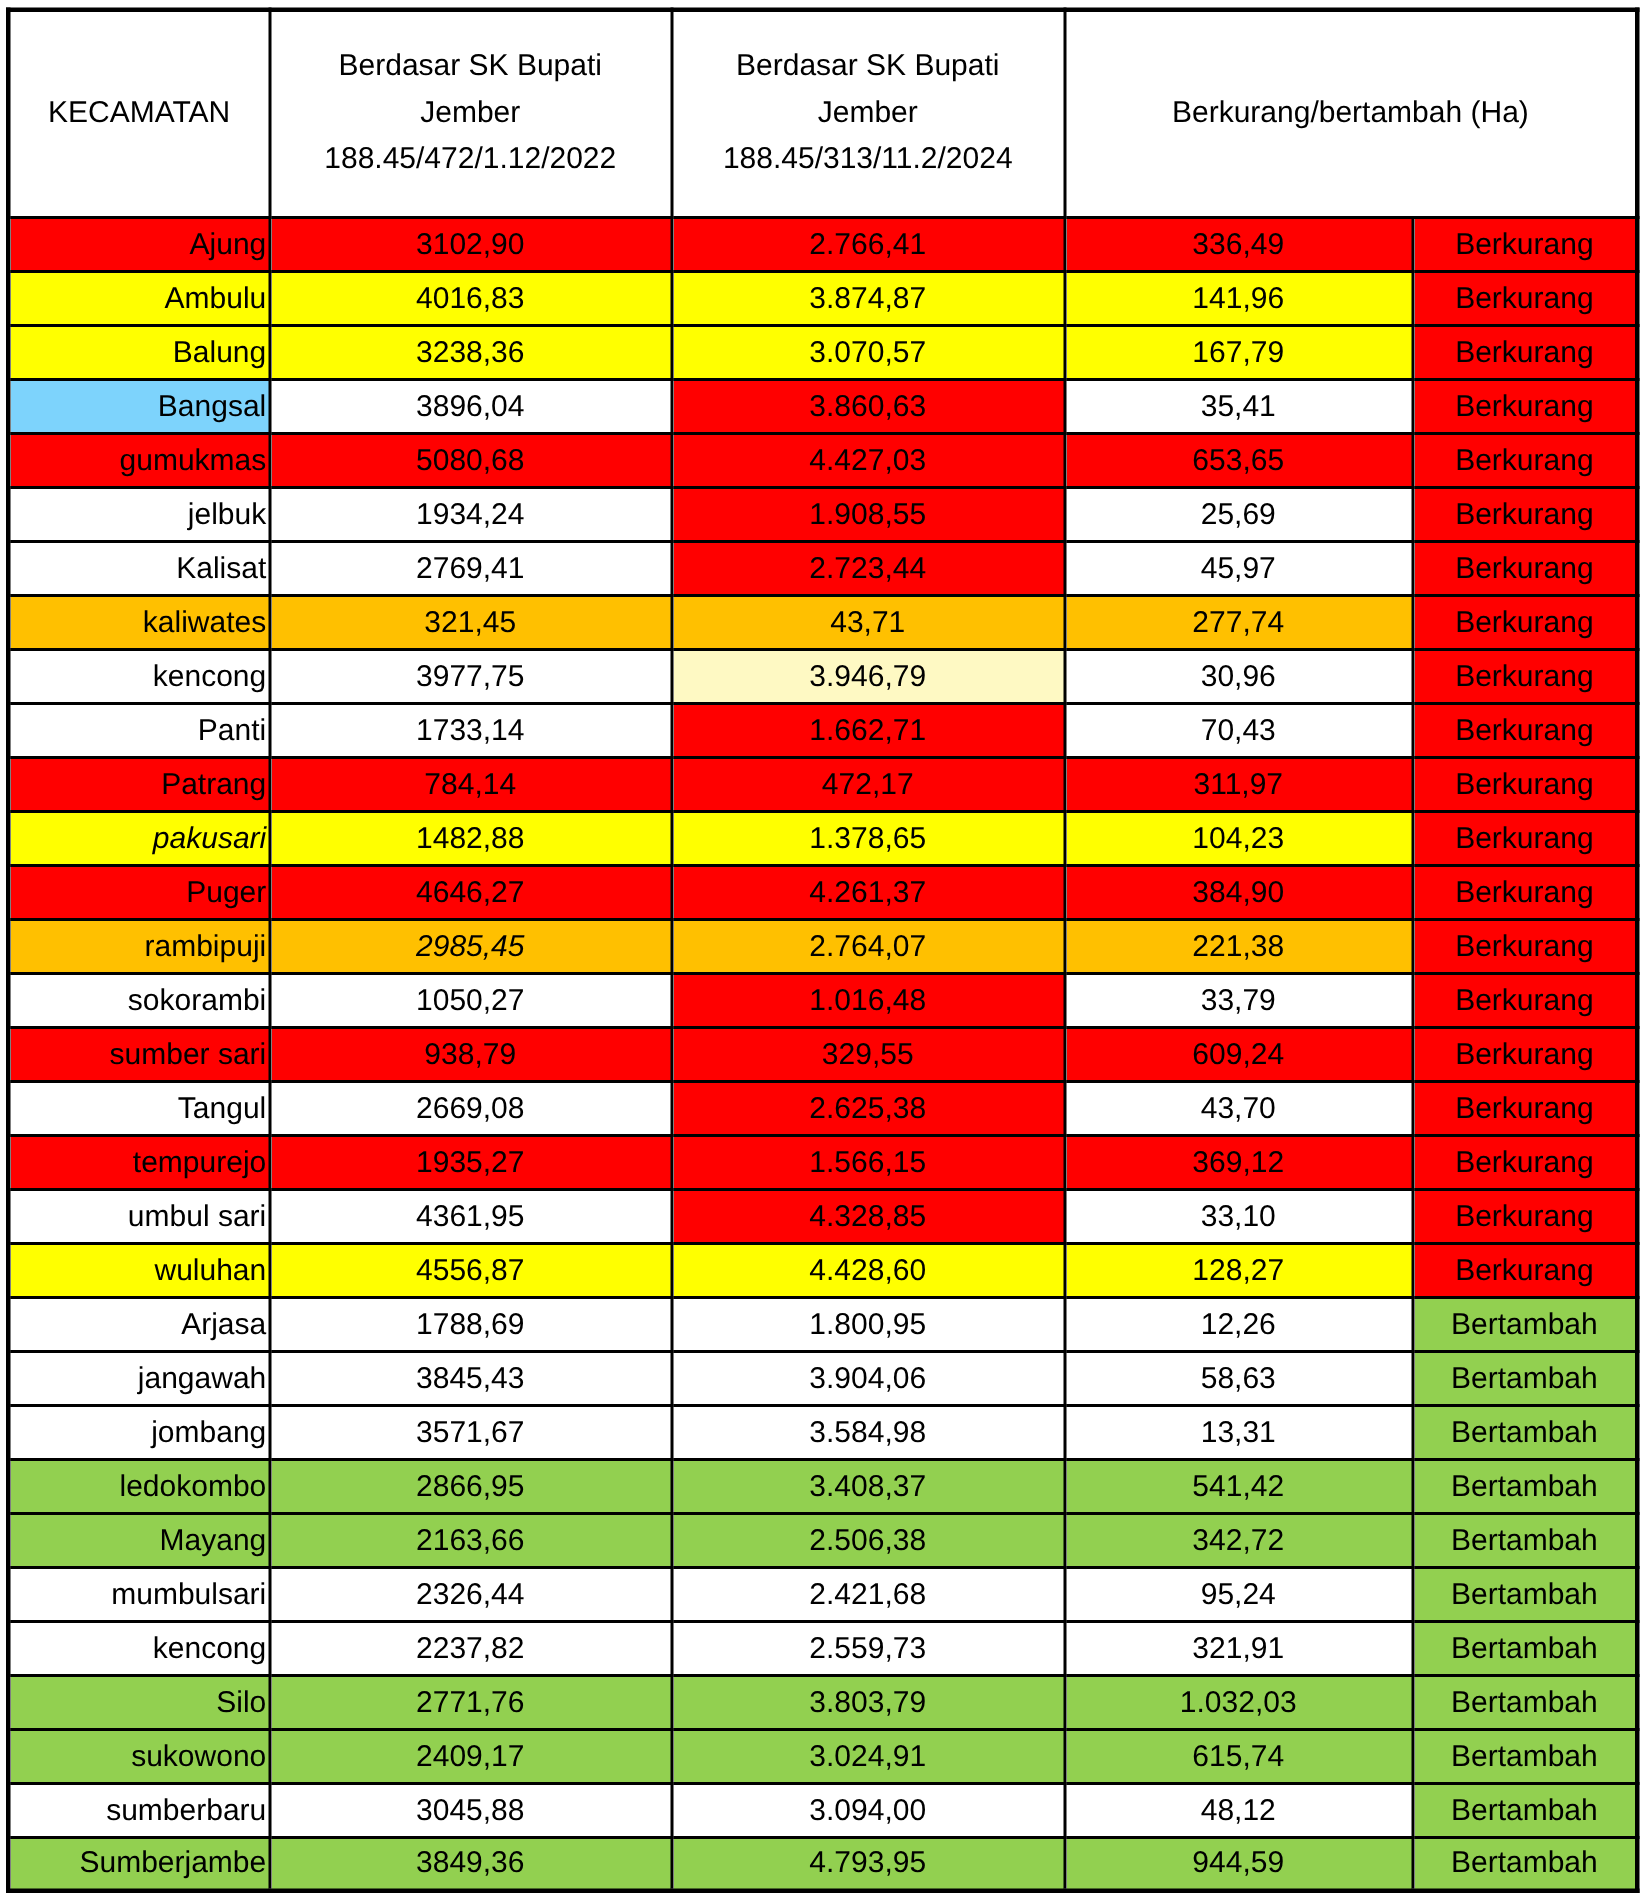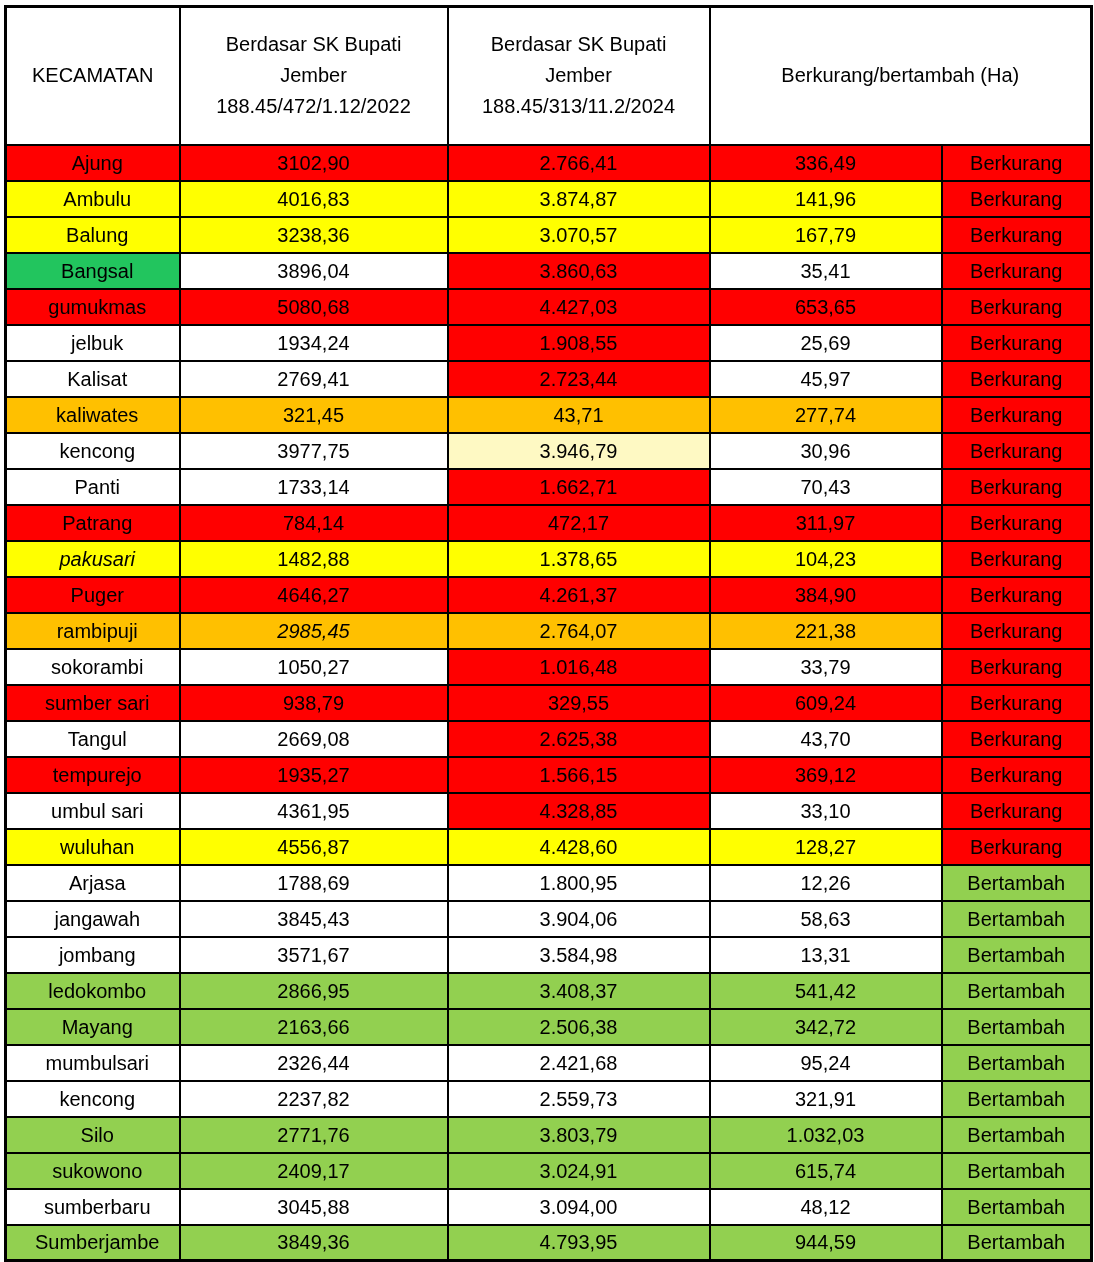--- a/index.html
+++ b/index.html
@@ -37,21 +37,21 @@
     background: #ffffff;
   }
   tbody tr {
     height: 36px;
   }
   td {
     vertical-align: middle;
     line-height: 22px;
   }
   td.name {
-    text-align: center;
+    text-align: right;
     padding-left: 10px;
   }
   td.num {
     text-align: center;
   }
   td.status {
     text-align: center;
   }
 </style>
 </head>
@@ -93,21 +93,21 @@
         <td class="status" style="background: rgb(255, 0, 0);">Berkurang</td>
       </tr>
       <tr>
         <td class="name" style="background: rgb(255, 255, 0);">Balung</td>
         <td class="num" style="background: rgb(255, 255, 0);">3238,36</td>
         <td class="num" style="background: rgb(255, 255, 0);">3.070,57</td>
         <td class="num" style="background: rgb(255, 255, 0);">167,79</td>
         <td class="status" style="background: rgb(255, 0, 0);">Berkurang</td>
       </tr>
       <tr>
-        <td class="name" style="background: #22c55e;">Bangsal</td>
+        <td class="name" style="background: #7dd3fc;">Bangsal</td>
         <td class="num" style="background: rgb(255, 255, 255);">3896,04</td>
         <td class="num" style="background: rgb(255, 0, 0);">3.860,63</td>
         <td class="num" style="background: rgb(255, 255, 255);">35,41</td>
         <td class="status" style="background: rgb(255, 0, 0);">Berkurang</td>
       </tr>
       <tr>
         <td class="name" style="background: rgb(255, 0, 0);">gumukmas</td>
         <td class="num" style="background: rgb(255, 0, 0);">5080,68</td>
         <td class="num" style="background: rgb(255, 0, 0);">4.427,03</td>
         <td class="num" style="background: rgb(255, 0, 0);">653,65</td>

